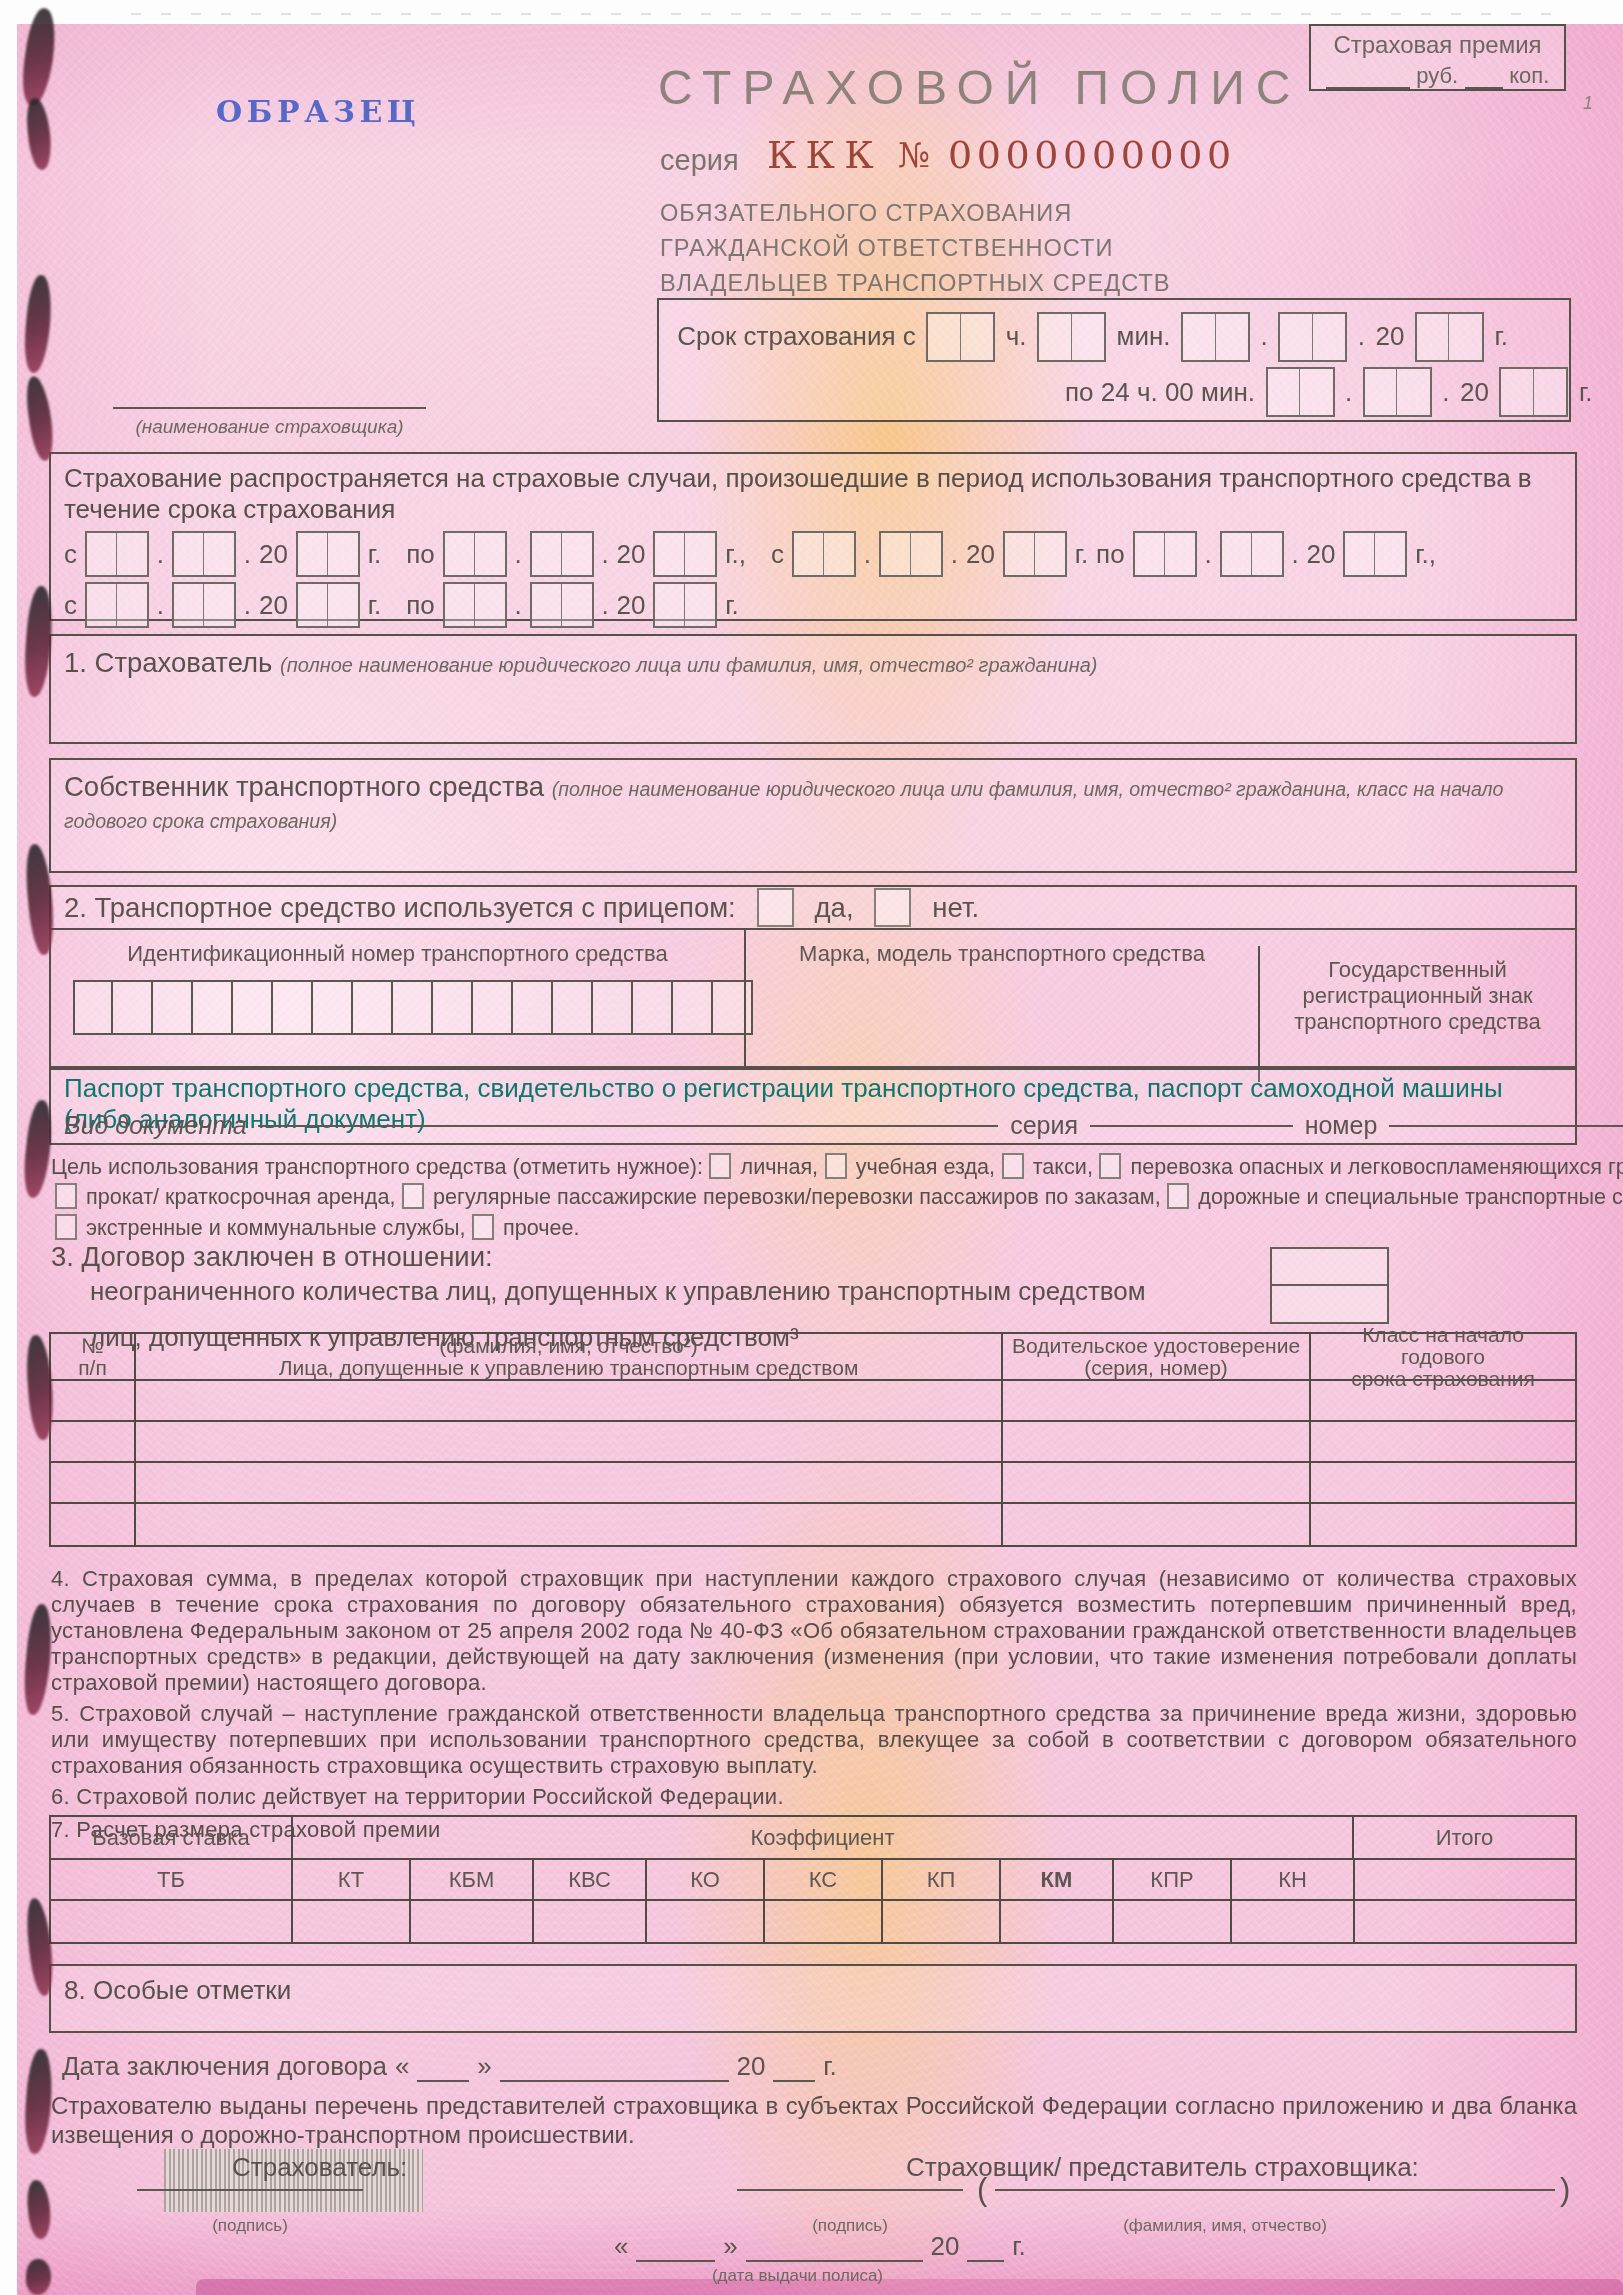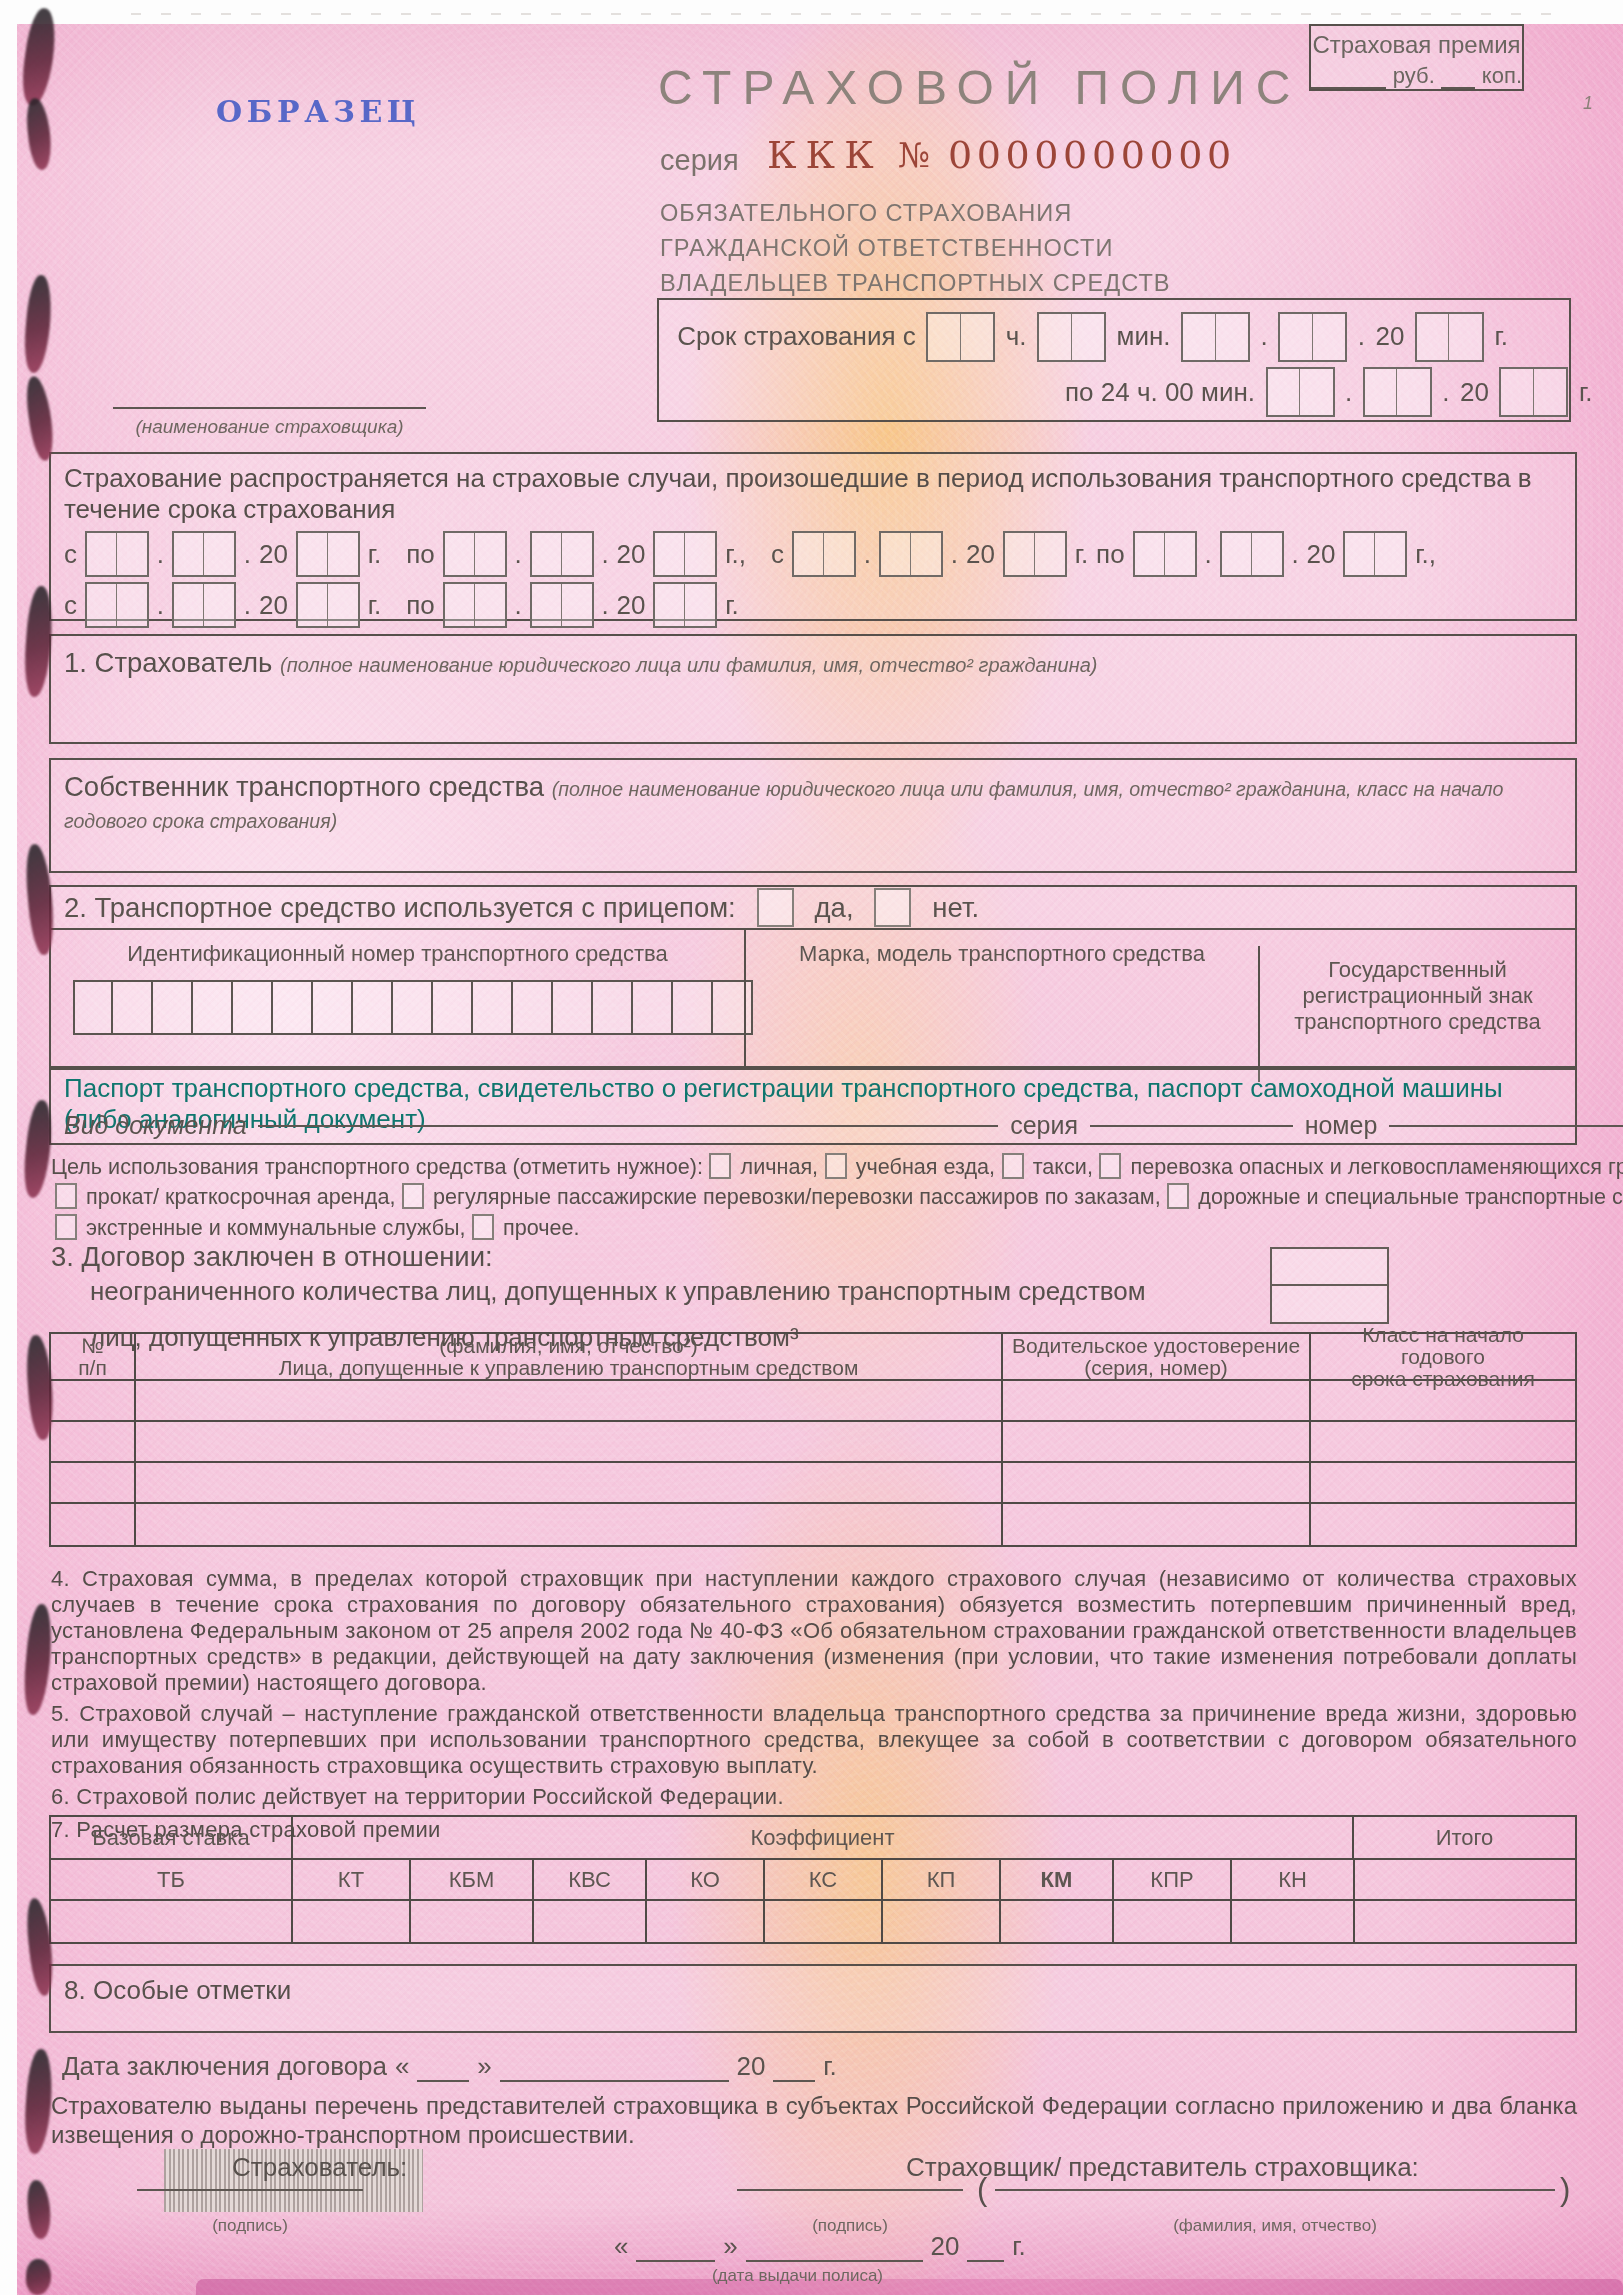--- a/index.html
+++ b/index.html
@@ -114,21 +114,21 @@
   <div class="blob" style="left:26px;top:1604px;width:23.6px;height:111px;transform:rotate(5deg);"></div>
   <div class="blob" style="left:29px;top:1898px;width:22px;height:98px;transform:rotate(-6deg);"></div>
   <div class="blob" style="left:26px;top:2049px;width:25px;height:105px;transform:rotate(4deg);"></div>
   <div class="blob" style="left:27.5px;top:2180px;width:22px;height:59px;transform:rotate(-5deg);"></div>
   <div class="blob" style="left:26px;top:2259px;width:25px;height:36px;transform:rotate(3deg);"></div>
 
   <div class="abs" style="left:216px;top:94px;font-family:'DejaVu Serif',serif;font-weight:bold;font-size:30px;letter-spacing:4.6px;color:#3d57c4;opacity:.85;">ОБРАЗЕЦ</div>
 
   <div class="abs" style="left:658px;top:60px;font-size:48px;letter-spacing:11px;color:#8d837c;">СТРАХОВОЙ  ПОЛИС</div>
 
-  <div class="formbox" style="left:1309px;top:23.6px;width:215px;height:67px;border-width:2.6px;background:rgba(255,255,255,.22);">
+  <div class="formbox" style="left:1309px;top:23.6px;width:257px;height:67px;border-width:2.6px;background:rgba(255,255,255,.22);">
     <div style="font-size:24px;color:#6b6660;text-align:center;margin-top:5.2px;">Страховая премия</div>
     <div style="display:flex;align-items:flex-end;justify-content:center;gap:6.5px;font-size:22px;color:#6b6660;margin-top:3.9px;">
       <span class="ul" style="width:84px;"></span>
       <span>руб.</span>
       <span class="ul" style="width:38px;"></span>
       <span>коп.</span>
     </div>
   </div>
   <div class="abs" style="left:1583px;top:93px;font-size:17.7px;font-style:italic;color:#8a8078;">1</div>
 
@@ -516,21 +516,21 @@
 
   <div class="abs ul" style="left:137px;top:2189px;width:226px;z-index:2;"></div>
   <div class="sig-note" style="left:137px;top:2216px;width:226px;">(подпись)</div>
 
   <div class="abs ul" style="left:737px;top:2189px;width:226px;"></div>
   <div class="sig-note" style="left:737px;top:2216px;width:226px;">(подпись)</div>
 
   <div class="abs" style="left:977px;top:2172px;font-size:31px;color:#57504c;">(</div>
   <div class="abs ul" style="left:995px;top:2189px;width:560px;"></div>
   <div class="abs" style="left:1560px;top:2172px;font-size:31px;color:#57504c;">)</div>
-  <div class="sig-note" style="left:995px;top:2216px;width:560px;">(фамилия, имя, отчество)</div>
+  <div class="sig-note" style="left:945px;top:2216px;width:560px;">(фамилия, имя, отчество)</div>
 
   <div class="frow" style="left:614px;top:2231px;gap:7.9px;font-size:26px;align-items:flex-end;">
     <span>«</span>
     <span class="ul" style="width:79px;"></span>
     <span>»</span>
     <span class="ul" style="width:177px;"></span>
     <span>20</span>
     <span class="ul" style="width:37px;"></span>
     <span>г.</span>
   </div>

